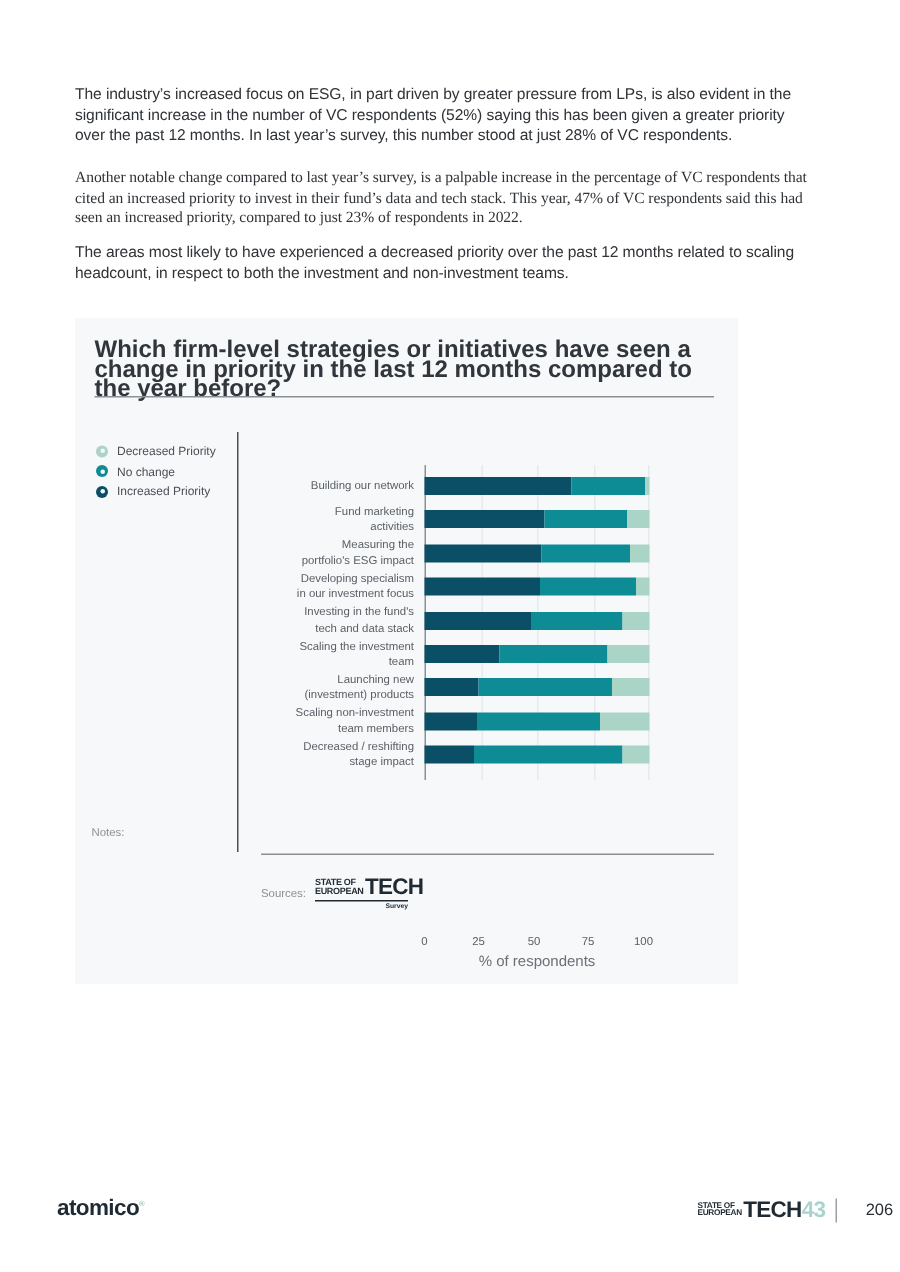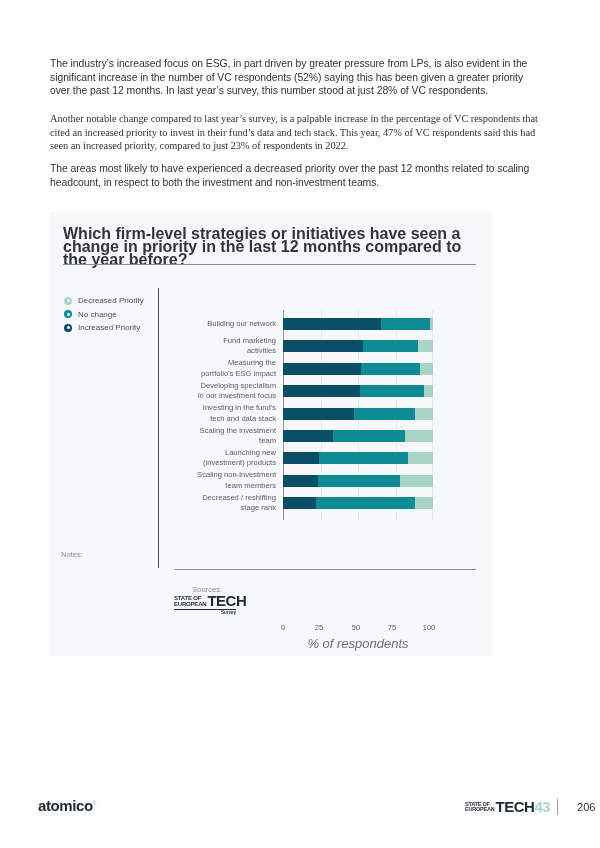--- a/index.html
+++ b/index.html
@@ -21,25 +21,25 @@
 
   .vdivider { position: absolute; left: 108px; top: 76px; width: 1px; height: 280px; background: #4a4f54; }
 
   .plot { position: absolute; left: 233px; top: 98px; width: 150px; height: 210px; }
   .gridline { position: absolute; top: 0; bottom: 0; width: 1px; background: #e6eaee; }
   .axisline { position: absolute; left: 0; top: 0; bottom: 0; width: 1px; background: #8a9096; }
   .bar-row { position: absolute; left: 0; height: 12px; display: flex; width: 150px; }
   .seg { height: 100%; }
   .bar-label { position: absolute; right: 170px; width: 110px; text-align: right; font-size: 7.6px; line-height: 10.5px; color: #5a6066; }
   .tick { position: absolute; top: 313px; font-size: 7.6px; color: #5a6066; transform: translateX(-50%); }
-  .xlabel { position: absolute; top: 326px; left: 75px; transform: translateX(-50%); font-size: 13px; color: #6a7076; white-space: nowrap; font-style: italic; }
+  .xlabel { position: absolute; top: 326px; left: 75px; transform: translateX(-50%); font-size: 10px; color: #6a7076; white-space: nowrap; }
 
   .notes { position: absolute; left: 11px; top: 338px; width: 90px; font-size: 7.6px; line-height: 10.2px; color: #8a9096; }
   .notes-rule { position: absolute; left: 124px; top: 357px; width: 302px; height: 1px; background: #8a9096; }
-  .sources { position: absolute; left: 124px; top: 373px; display: flex; align-items: center; flex-direction: column; }
+  .sources { position: absolute; left: 124px; top: 373px; display: flex; align-items: center; }
   .sources-label { font-size: 7.6px; color: #8a9096; margin-right: 6px; }
   .sot-logo { display: flex; flex-direction: column; }
   .sot-main { display: flex; align-items: center; }
   .sot-small { display: flex; flex-direction: column; font-size: 6px; line-height: 6px; font-weight: bold; color: #1f2a33; letter-spacing: -0.2px; }
   .sot-tech { font-size: 15px; font-weight: bold; color: #1f2a33; letter-spacing: -0.5px; line-height: 14px; margin-left: 1px; }
   .sot-bar { height: 1px; background: #1f2a33; width: 62px; margin-top: 1px; }
   .sot-survey { font-size: 4.5px; font-weight: bold; color: #1f2a33; text-align: right; width: 62px; }
 
   .footer-brand { position: absolute; left: 38px; top: 797px; font-size: 15px; font-weight: bold; color: #1f2a33; letter-spacing: -0.4px; }
   .footer-reg { font-size: 5px; color: #7fb8b0; vertical-align: super; font-weight: normal; }
@@ -163,21 +163,21 @@
       <div class="bar-label" style="top: 137.9px; right: 157px;">
         <div>Launching new</div>
         <div>(investment) products</div>
       </div>
       <div class="bar-label" style="top: 160.3px; right: 157px;">
         <div>Scaling non-investment</div>
         <div>team members</div>
       </div>
       <div class="bar-label" style="top: 182.7px; right: 157px;">
         <div>Decreased / reshifting</div>
-        <div>stage rank</div>
+        <div>stage impact</div>
       </div>
     </div>
 
   <div class="notes">
     <div>Notes:</div>
   </div>
   <div class="notes-rule"></div>
   <div class="sources">
     <span class="sources-label">Sources:</span>
     <div class="sot-logo">

